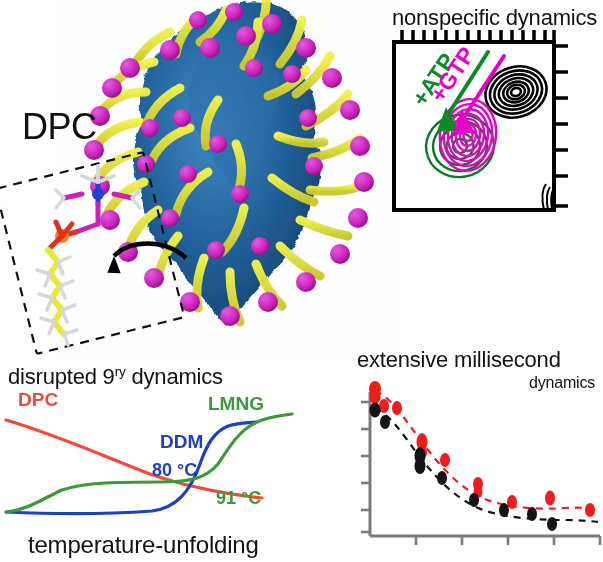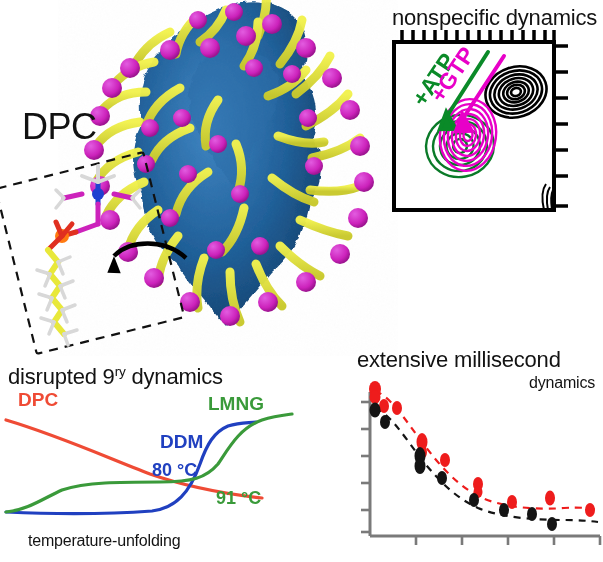--- a/index.html
+++ b/index.html
@@ -12,21 +12,21 @@
   #protein-panel{left:58px;top:-4px;width:340px;height:360px;}
   
   #dpc-title{left:22px;top:106px;font-size:36px;letter-spacing:-0.5px;color:#111;}
   #dpc-box{left:4px;top:160px;width:200px;height:185px;}
   
   #spectrum-panel{left:384px;top:0px;width:219px;height:248px;}
   #spec-title{left:392px;top:6px;font-size:22px;}
   
   #unfold-title{left:8px;top:364px;}
   #unfold-panel{left:0px;top:392px;width:300px;height:130px;}
-  #unfold-xlabel{left:28px;top:532px;font-size:16px;}
+  #unfold-xlabel{left:28px;top:532px;font-size:24px;}
   
   #disp-title-1{left:357px;top:348px;font-size:22px;}
   #disp-title-2{left:603px;top:374px;font-size:16px;transform:translateX(-100%);padding-right:8px;}
   #disp-panel{left:352px;top:384px;width:251px;height:178px;}
   .sup{font-size:0.62em;vertical-align:super;text-align:center;}
 </style>
 </head>
 <body>
 
 <div class="abs" id="protein-panel">

